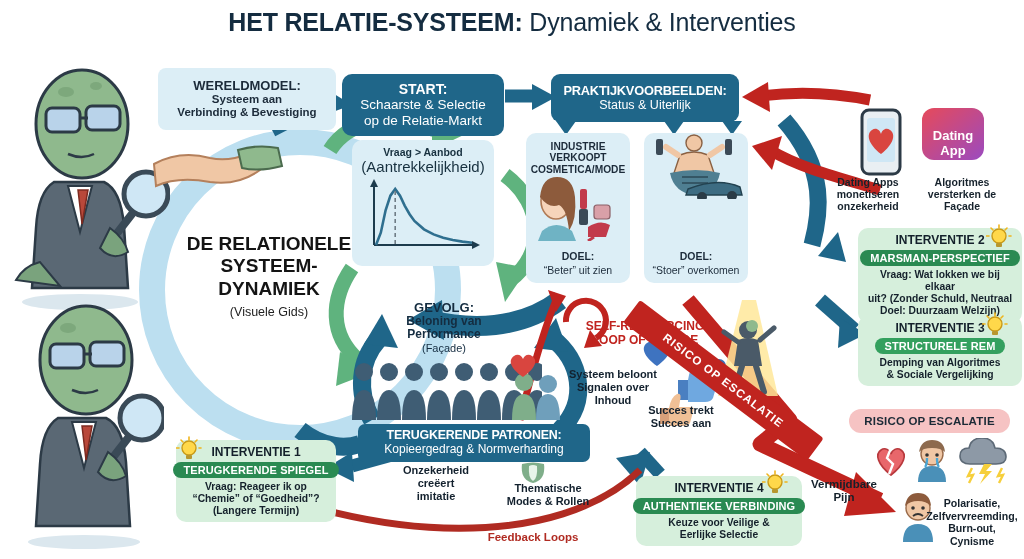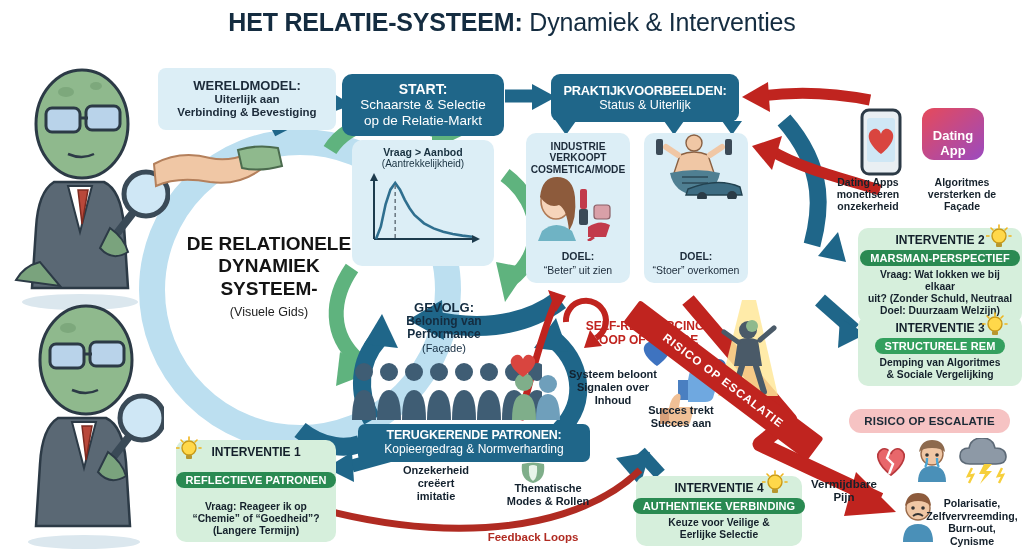--- a/index.html
+++ b/index.html
@@ -43,21 +43,21 @@
      background:#1f6689;color:#fff;border-radius:9px;font-size:12.5px;padding:3px;}
   #praktijk .t1{font-weight:bold;font-size:12.8px;letter-spacing:-0.2px;}
   #praktijk .t2{font-weight:normal;font-size:12.5px;}
   .tail{position:absolute;width:0;height:0;border-left:10px solid transparent;
         border-right:10px solid transparent;border-top:14px solid #1f6689;}
 
   
   #vraagcard{left:352px;top:140px;width:142px;height:126px;
     background:#dceef6;border-radius:10px;}
   #vraagcard .ct{font-size:10.5px;font-weight:bold;text-align:center;margin-top:6px;color:#17303f;}
-  #vraagcard .cs{font-size:10px;text-align:center;color:#17303f;}
+  #vraagcard .cs{font-size:15px;text-align:center;color:#17303f;}
 
   
   .casecard{width:104px;height:150px;background:#dceef6;border-radius:10px;
      display:flex;flex-direction:column;align-items:center;}
   .casecard .ch{font-size:10.2px;font-weight:bold;margin-top:8px;text-align:center;line-height:1.12;}
   .casecard .cd{font-size:10.5px;font-weight:bold;text-align:center;margin-top:auto;margin-bottom:2px;}
   .casecard .cg{font-size:10.5px;text-align:center;margin-bottom:7px;}
   #case1{left:526px;top:133px;}
   #case2{left:644px;top:133px;}
 
@@ -100,21 +100,21 @@
   .iv{position:absolute;background:#d6efdc;border-radius:10px;
       display:flex;flex-direction:column;align-items:center;}
   .iv .ivtitle{font-size:12px;font-weight:bold;color:#14202b;margin-top:5px;}
   .iv .ivpill{margin-top:3px;border-radius:11px;color:#fff;font-weight:bold;
       font-size:11px;padding:2px 10px;letter-spacing:0.1px;white-space:nowrap;}
   .iv .ivbody{font-size:10.3px;text-align:center;color:#14202b;line-height:1.18;
       margin:3px 6px 5px 6px;font-weight:bold;}
   .pill-dark{background:#2a8a52;}
   .pill-mid{background:#33a05e;}
 
-  #iv1{left:176px;top:440px;width:160px;gap:10px;}
+  #iv1{left:176px;top:440px;width:160px;}
   #iv2{left:858px;top:228px;width:164px;}
   #iv3{left:858px;top:316px;width:164px;}
   #iv4{left:636px;top:476px;width:166px;}
 
   
   #risicopill{left:849px;top:409px;width:161px;height:24px;background:#f6c3c3;
      border-radius:12px;display:flex;align-items:center;justify-content:center;
      font-size:11.5px;font-weight:bold;color:#1b2a36;letter-spacing:0.2px;}
 
   
@@ -235,21 +235,21 @@
     <path d="M94 152 q14 10 18 24 q-16 10 -28 -4 z" fill="#7aa37d" stroke="#2c3a46" stroke-width="2"></path>
   </svg>
 
   <svg class="abs" style="left:148px;top:130px;" width="150" height="70" viewBox="0 0 150 70">
     <path d="M6 34 q26 -14 56 -6 q18 4 38 -4 l12 16 q-22 16 -50 12 q-32 -6 -54 4 z" fill="#f0c7a5" stroke="#b4805c" stroke-width="2"></path>
     <path d="M90 20 q20 -6 40 -2 l4 18 q-22 6 -40 2 z" fill="#8fb98d" stroke="#4b6b4e" stroke-width="2"></path>
   </svg>
 
   <div class="abs box" id="wereldmodel">
     <div class="t1">WERELDMODEL:</div>
-    <div class="t2">Uiterlijk aan</div>
+    <div class="t2">Systeem aan</div>
     <div class="t2">Verbinding &amp; Bevestiging</div>
   </div>
 
   <div class="abs box" id="start">
     <div class="t1">START:</div>
     <div class="t2">Schaarste &amp; Selectie</div>
     <div class="t2">op de Relatie-Markt</div>
   </div>
 
   <div class="abs box" id="praktijk">
@@ -303,22 +303,22 @@
       <path d="M40 56 q30 -12 52 -2 l2 8 h-56 z" fill="#3d6c82" stroke="#22414f" stroke-width="1.4"></path>
       <circle cx="54" cy="64" r="5" fill="#2a3b46"></circle>
       <circle cx="84" cy="63" r="5" fill="#2a3b46"></circle>
     </svg>
     <div class="cd">DOEL:</div>
     <div class="cg">“Stoer” overkomen</div>
   </div>
 
   <div class="abs" id="central">
     <div class="c1">DE RELATIONELE</div>
+    <div class="c1">SYSTEEM-</div>
     <div class="c1">DYNAMIEK</div>
-    <div class="c1">SYSTEEM-</div>
     <div class="c2">(Visuele Gids)</div>
   </div>
 
   <div class="abs" id="gevolg">
     <div class="g1">GEVOLG:</div>
     <div class="g2">Beloning van</div>
     <div class="g2">Performance</div>
     <div class="g3">(Façade)</div>
   </div>
 
@@ -452,21 +452,21 @@
   <div class="capt abs" style="left:910px;top:177px;width:104px;">
     <span style="white-space:pre-line;">Algoritmes
 versterken de
 Façade</span>
   </div>
 
   <div class="iv" id="iv1">
     <div style="display:flex;align-items:center;gap:6px;">
       <span class="ivtitle">INTERVENTIE 1</span>
     </div>
-    <div class="ivpill pill-dark">REFLECTIEVE PATRONEN</div>
+    <div class="ivpill pill-dark">TERUGKERENDE SPIEGEL</div>
     <div class="ivbody"><span style="white-space:pre-line;">Vraag: Reageer ik op
 “Chemie” of “Goedheid”?
 (Langere Termijn)</span></div>
   </div>
   <svg class="abs" style="left:176px;top:436px;" width="26" height="26" viewBox="0 0 26 26">
     <circle cx="13" cy="12" r="7" fill="#ffd84a" stroke="#c99a18" stroke-width="1.4"></circle>
     <rect x="10" y="19" width="6" height="4" rx="1" fill="#b7972e"></rect>
     <g stroke="#f0b51c" stroke-width="1.6" stroke-linecap="round">
       <path d="M13 1 v3"></path>
         <path d="M3 12 h-2.5"></path>

